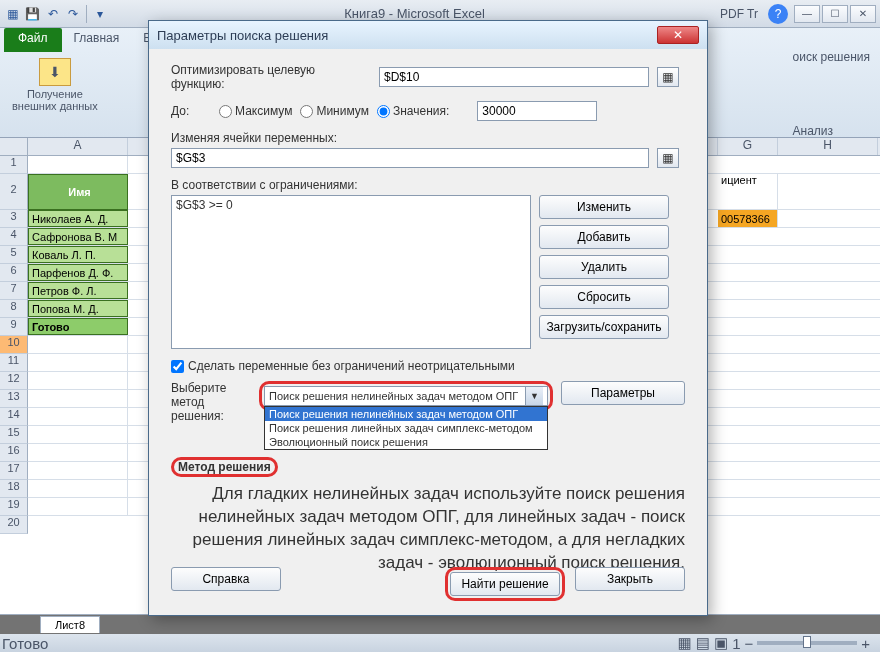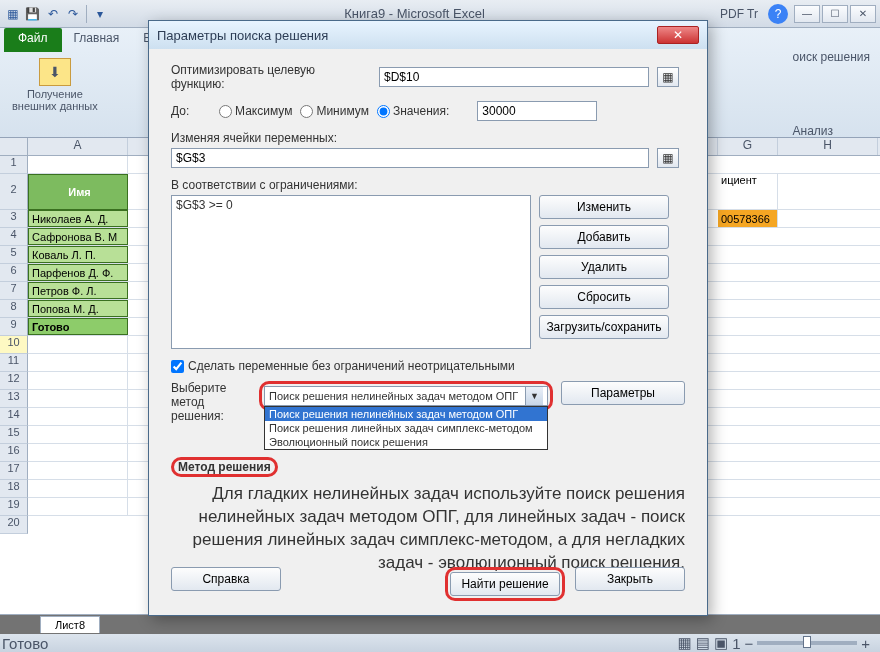--- a/index.html
+++ b/index.html
@@ -27,21 +27,21 @@
 
 
 .header-row { height: 18px; background: #e2e8f0; border-bottom: 1px solid #a0aec0; display: flex; }
 .row-hdr-spacer { width: 28px; border-right: 1px solid #a0aec0; }
 .col-hdr { width: 100px; text-align: center; font-size: 12px; border-right: 1px solid #c3cedc; color: #4a5568;}
 
 
 .grid { display: flex; }
 .row-headers { width: 28px; }
 .row-hdr { height: 18px; background: #e2e8f0; border-bottom: 1px solid #c3cedc; border-right: 1px solid #a0aec0; font-size: 11px; text-align: center; color: #4a5568; }
-.row-hdr.sel { background: #fef9c3; }
+.row-hdr.sel { background: #fdba74; }
 .cells { flex: 1; }
 .cell-row { height: 18px; display: flex; border-bottom: 1px solid #d6dee8; }
 .cell { width: 100px; border-right: 1px solid #d6dee8; font-size: 11px; padding-left: 3px; display: flex; align-items: center; }
 .green-hdr { background: #7dbb5f; color: #fff; font-weight: bold; justify-content: center; border: 1px solid #3a7020; }
 .green-name { background: #b8e097; border: 1px solid #3a7020; }
 .green-total { background: #8dcc6a; font-weight: bold; border: 1px solid #3a7020; }
 .orange-cell { background: #f5a623; }
 
 
 .sheet-bar { position: absolute; bottom: 18px; left: 0; right: 0; height: 20px; background: #737373; display: flex; align-items: center; padding-left: 40px; font-size: 11px; border-top: 1px solid #a0aec0;}

